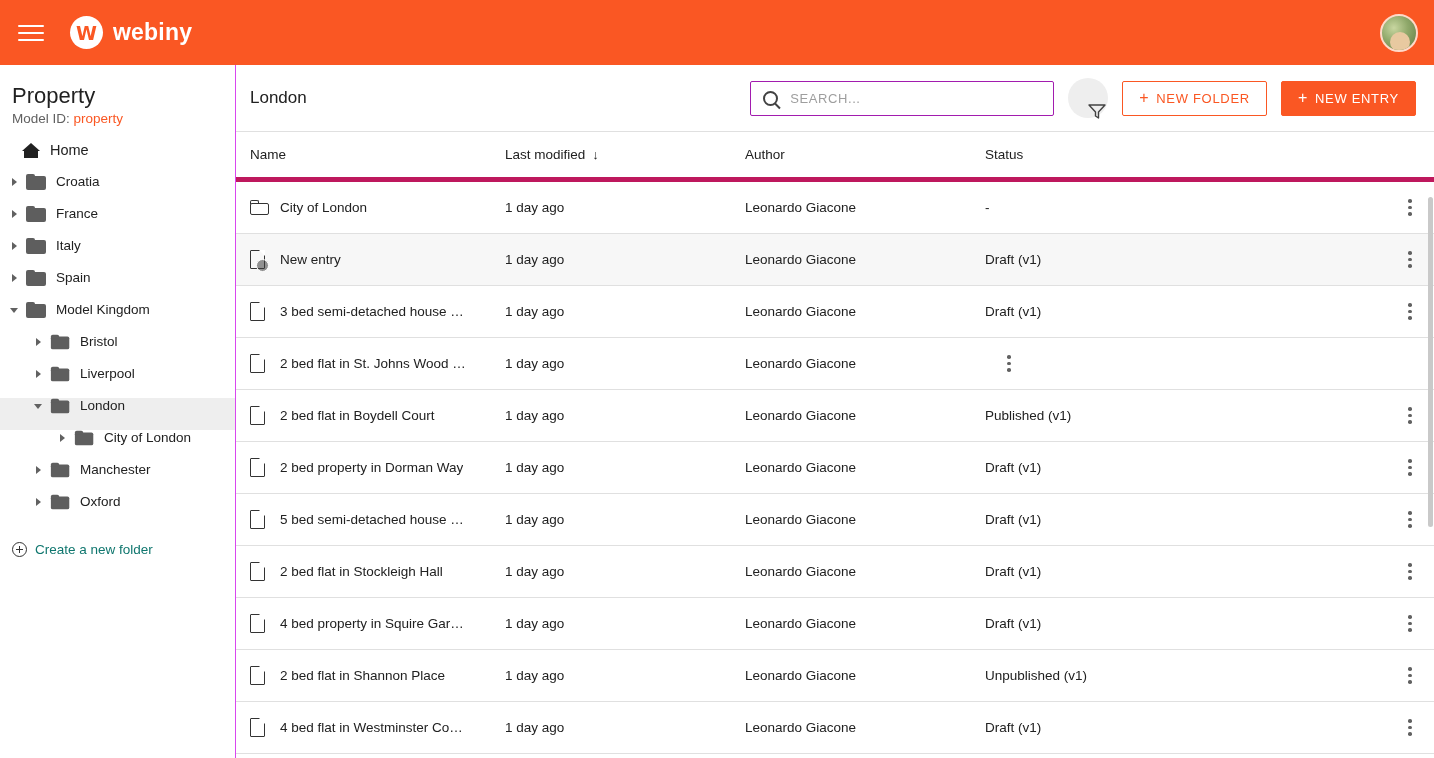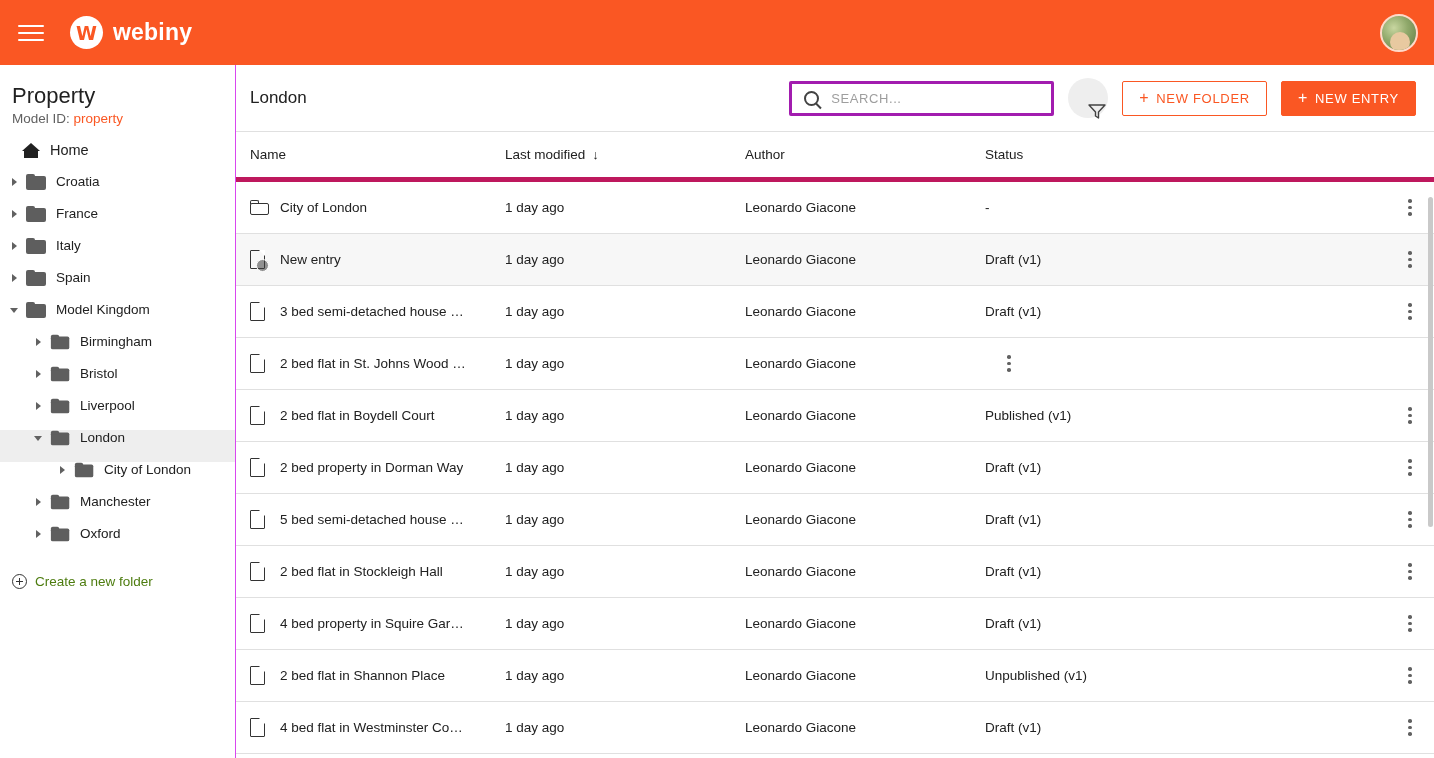--- a/index.html
+++ b/index.html
@@ -114,41 +114,41 @@
   }
   .home-ico::after {
     content: ""; position: absolute; left: 4px; top: 8px;
     width: 14px; height: 8px; background: #212121;
   }
   .tree-label { white-space: nowrap; overflow: hidden; text-overflow: ellipsis; }
   .tree-row.home .tree-label { font-size: 14.5px; }
 
   .create-folder {
     display: flex; align-items: center; gap: 8px;
-    padding: 16px 12px 0 12px; font-size: 13.5px; cursor: pointer; color: #4d7c0f;
+    padding: 16px 12px 0 12px; font-size: 13.5px; cursor: pointer; color: #0f766e;
   }
   .plus-circle {
     width: 15px; height: 15px; border-radius: 50%;
     border: 1.4px solid #333; position: relative;
   }
   .plus-circle::before, .plus-circle::after {
     content: ""; position: absolute; background: #333;
   }
   .plus-circle::before { left: 3px; top: 6px; width: 7px; height: 1.4px; }
   .plus-circle::after  { top: 3px; left: 6px; height: 7px; width: 1.4px; }
 
   
   .main { flex: 1; display: flex; flex-direction: column; min-width: 0; position: relative; }
   .main-header {
     height: 66px; display: flex; align-items: center;
     padding: 0 18px 0 14px; gap: 14px;
   }
   .crumb { font-size: 17px; color: #212121; flex: 1; }
   .search-box {
-    width: 265px; height: 35px; border: 3px solid #a21caf; border-radius: 2px;
+    width: 304px; height: 35px; border: 1px solid #a21caf; border-radius: 2px;
     display: flex; align-items: center; gap: 10px; padding: 0 12px; background: #fff; margin-left: 45px;
   }
   .search-box input {
     border: none; outline: none; font-size: 13px; letter-spacing: .6px;
     color: #424242; width: 100%; font-family: "Liberation Sans", sans-serif;
     background: transparent;
   }
   .search-box input::placeholder { color: #9e9e9e; text-transform: uppercase; letter-spacing: .6px; }
   .mag {
     width: 15px; height: 15px; border: 2px solid #424242; border-radius: 50%;
@@ -315,27 +315,20 @@
               <span class="tri-down"></span>
             </span>
             <span class="folder-ico open"></span>
             <span class="tree-label">Model Kingdom</span>
           </div>
           <div class="tree-row" style="padding-left: 30px;">
             <span class="caret">
               <span class="tri-right"></span>
             </span>
             <span class="folder-ico" style="transform: scale(0.92);"></span>
-            <span class="tree-label">Birmingham</span>
-          </div>
-          <div class="tree-row" style="padding-left: 30px;">
-            <span class="caret">
-              <span class="tri-right"></span>
-            </span>
-            <span class="folder-ico" style="transform: scale(0.92);"></span>
             <span class="tree-label">Bristol</span>
           </div>
           <div class="tree-row" style="padding-left: 30px;">
             <span class="caret">
               <span class="tri-right"></span>
             </span>
             <span class="folder-ico" style="transform: scale(0.92);"></span>
             <span class="tree-label">Liverpool</span>
           </div>
           <div class="tree-row selected" style="padding-left: 30px;">

